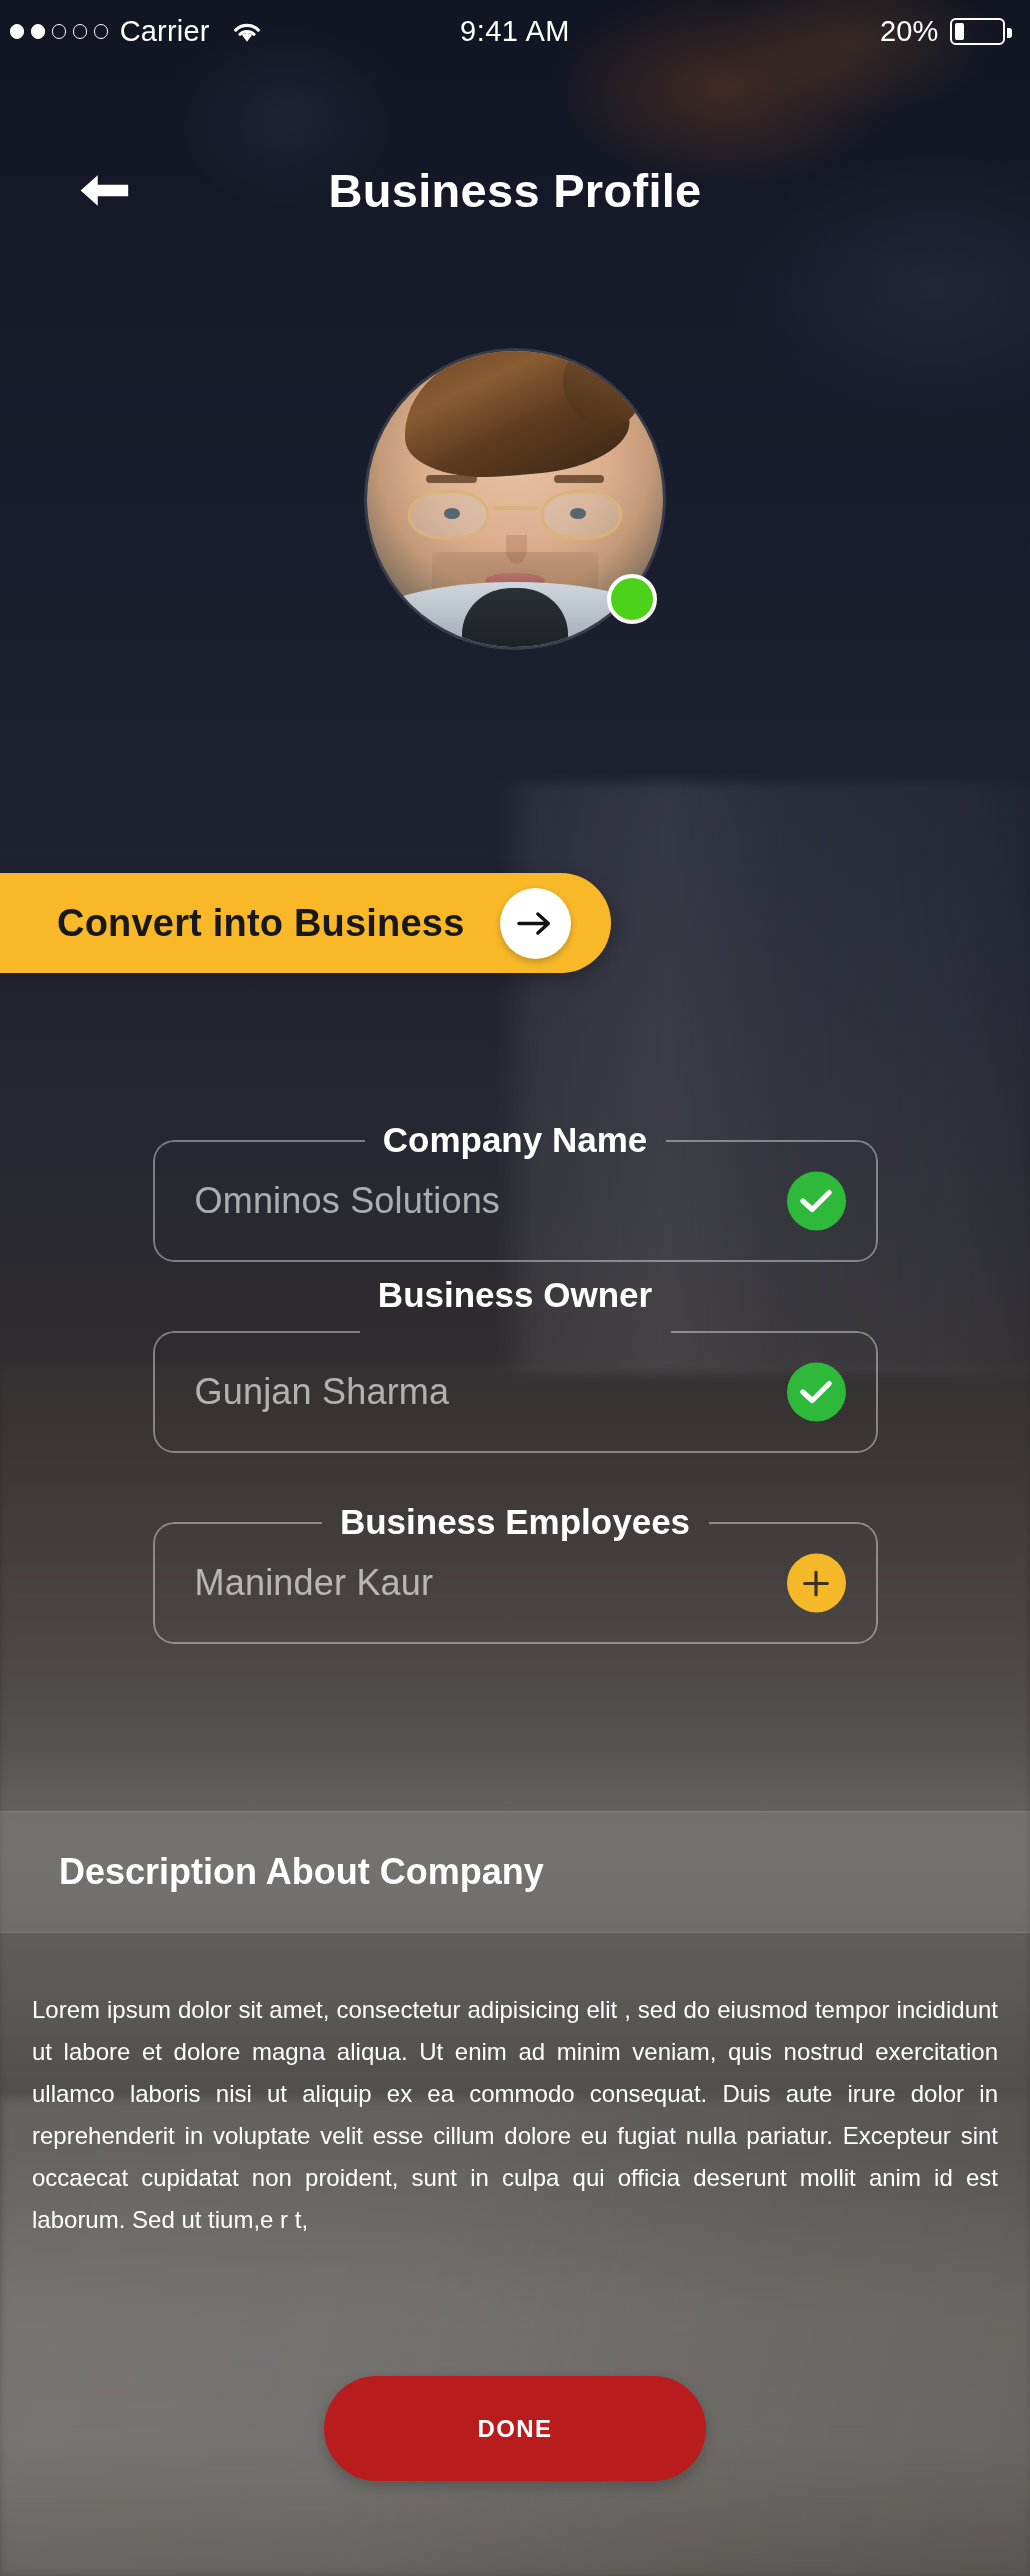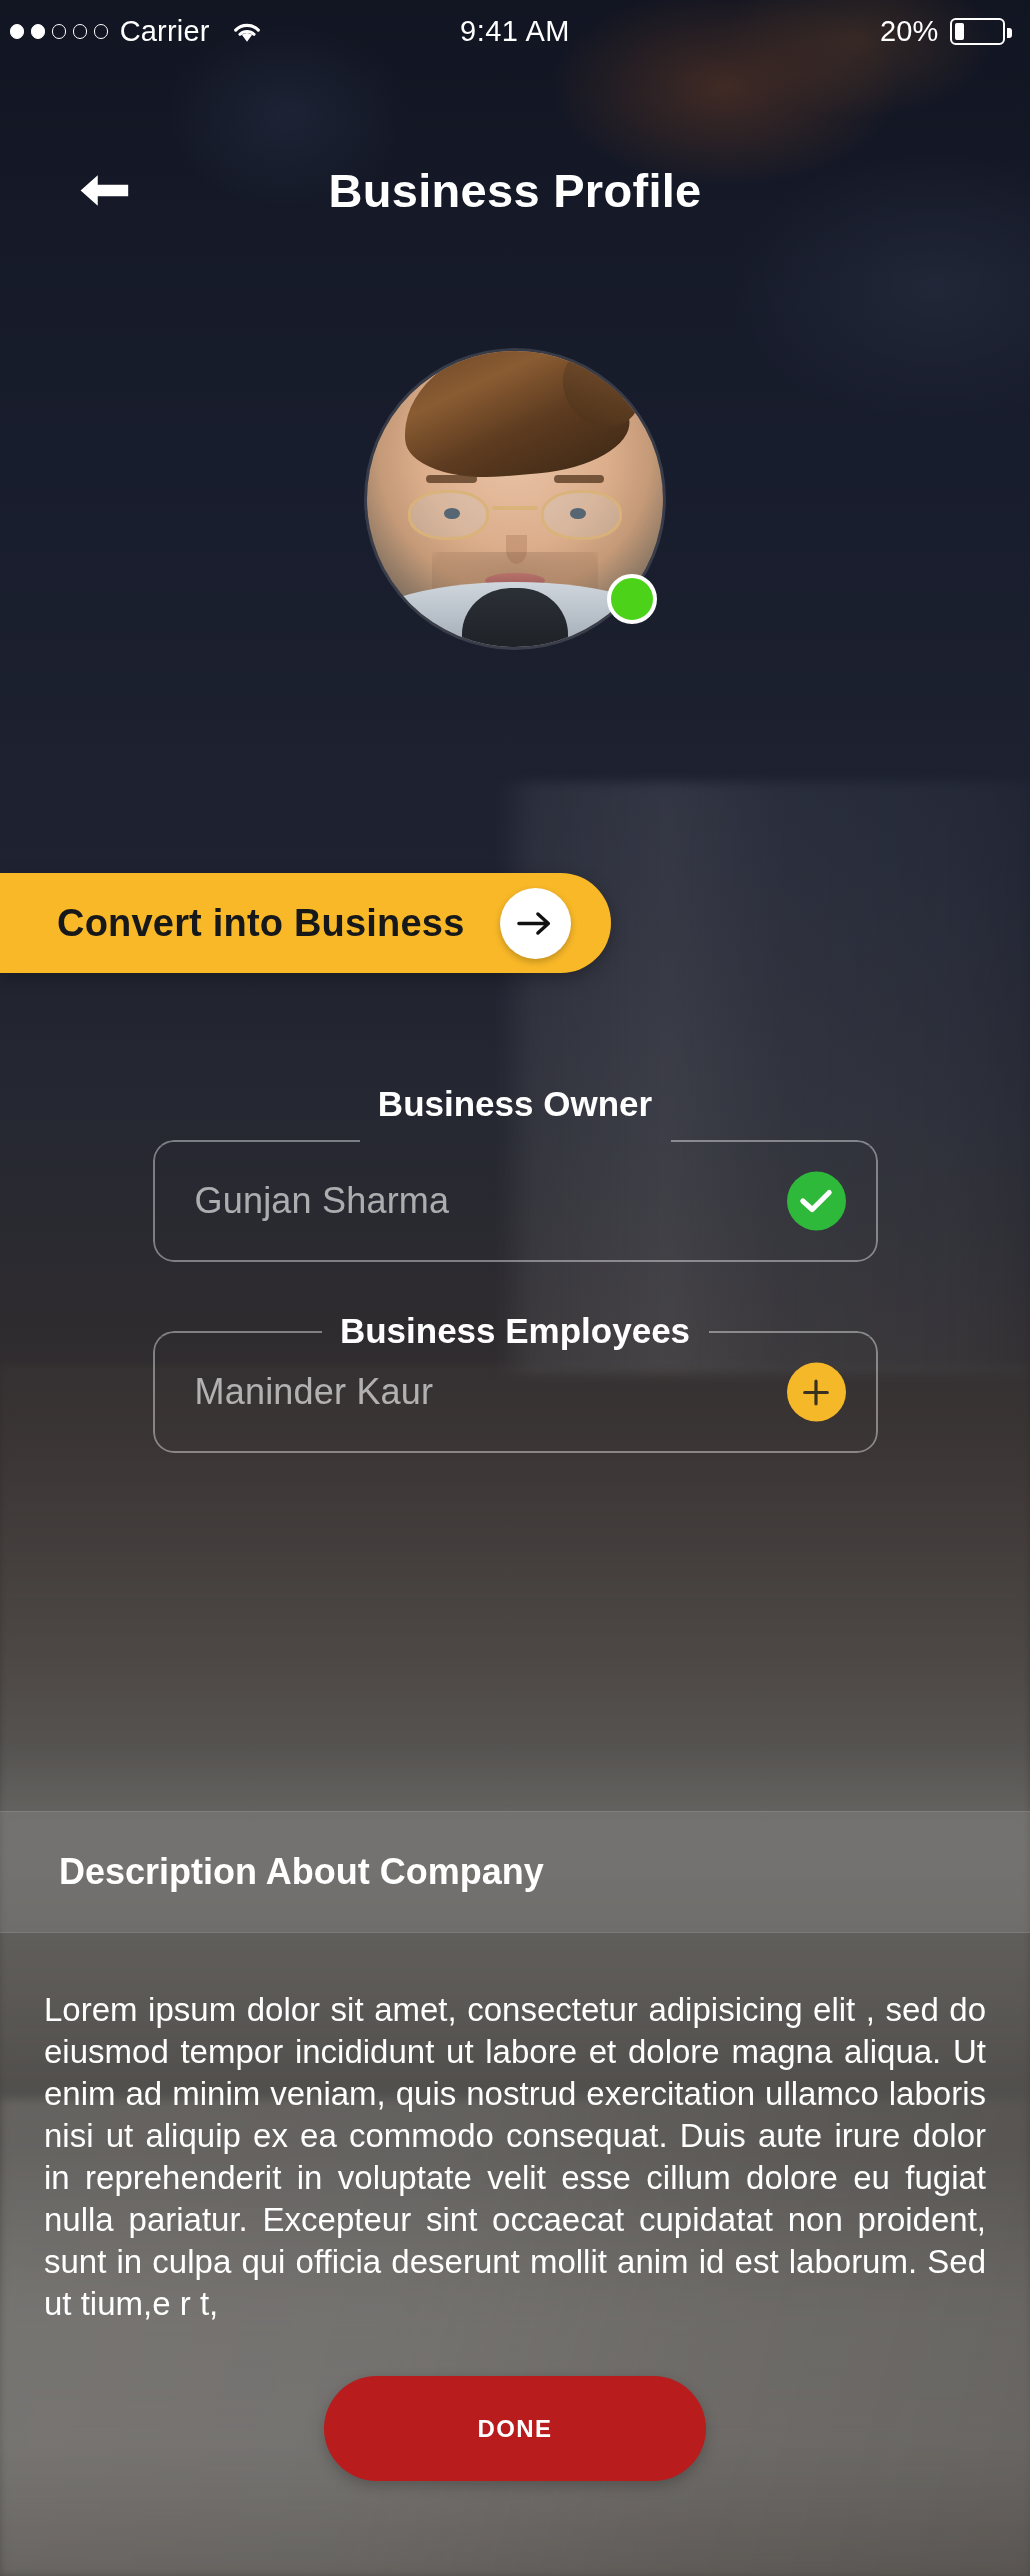--- a/index.html
+++ b/index.html
@@ -258,22 +258,22 @@
     background:rgba(205,205,205,.14);
     border-top:1px solid rgba(255,255,255,.10);
     border-bottom:1px solid rgba(255,255,255,.10);
     display:flex; align-items:center;
   }
   .desc-band .t {
     padding-left:59px; color:#fff; font-size:36px; font-weight:600;
   }
   .desc-body {
     position:absolute; left:0; right:0; top:1989px;
-    padding:0 44px;
-    color:#fff; font-size:33px; line-height:42px;
+    padding:0 32px;
+    color:#fff; font-size:24px; line-height:42px;
     font-weight:500; letter-spacing:0px;
     text-align:justify;
   }
 
   
   .done-btn {
     position:absolute; left:50%; transform:translateX(-50%);
     top:2376px; width:382px; height:105px;
     background:#b91c1c; border-radius:53px;
     display:flex; align-items:center; justify-content:center;
@@ -353,20 +353,30 @@
     <div class="label">Convert into Business</div>
     <div class="arrow-circle">
       <svg width="38" height="29" viewBox="0 0 40 30">
         <path d="M2 15 L32 15 M22 5 L33 15 L22 25" stroke="#111" stroke-width="3.6" fill="none" stroke-linecap="round" stroke-linejoin="round"></path>
       </svg>
     </div>
   </div>
 
   <div class="form">
 
+    <div class="field f1">
+      <div class="box" style="mask-image: linear-gradient(90deg, rgb(0, 0, 0) 0%, rgb(0, 0, 0) 29.2105%, transparent 29.2105%, transparent 70.7895%, rgb(0, 0, 0) 70.7895%, rgb(0, 0, 0) 100%), linear-gradient(rgb(0, 0, 0), rgb(0, 0, 0)); mask-size: 100% 5.7px, 100% 100%; mask-position: 0px 0px, 0px 5.7px; mask-repeat: no-repeat, no-repeat;"></div>
+      <div class="notch">Company Name</div>
+      <div class="value">Omninos Solutions</div>
+      <div class="action check">
+        <svg width="34" height="27" viewBox="0 0 36 28">
+          <path d="M4 14 L14 23 L32 5" stroke="#fff" stroke-width="5.4" fill="none" stroke-linecap="round" stroke-linejoin="round"></path>
+        </svg>
+      </div>
+    </div>
 
     <div class="field f2">
       <div class="box" style="mask-image: linear-gradient(90deg, rgb(0, 0, 0) 0%, rgb(0, 0, 0) 28.5526%, transparent 28.5526%, transparent 71.4474%, rgb(0, 0, 0) 71.4474%, rgb(0, 0, 0) 100%), linear-gradient(rgb(0, 0, 0), rgb(0, 0, 0)); mask-size: 100% 5.7px, 100% 100%; mask-position: 0px 0px, 0px 5.7px; mask-repeat: no-repeat, no-repeat;"></div>
       <div class="notch">Business Owner</div>
       <div class="value">Gunjan Sharma</div>
       <div class="action check">
         <svg width="34" height="27" viewBox="0 0 36 28">
           <path d="M4 14 L14 23 L32 5" stroke="#fff" stroke-width="5.4" fill="none" stroke-linecap="round" stroke-linejoin="round"></path>
         </svg>
       </div>

